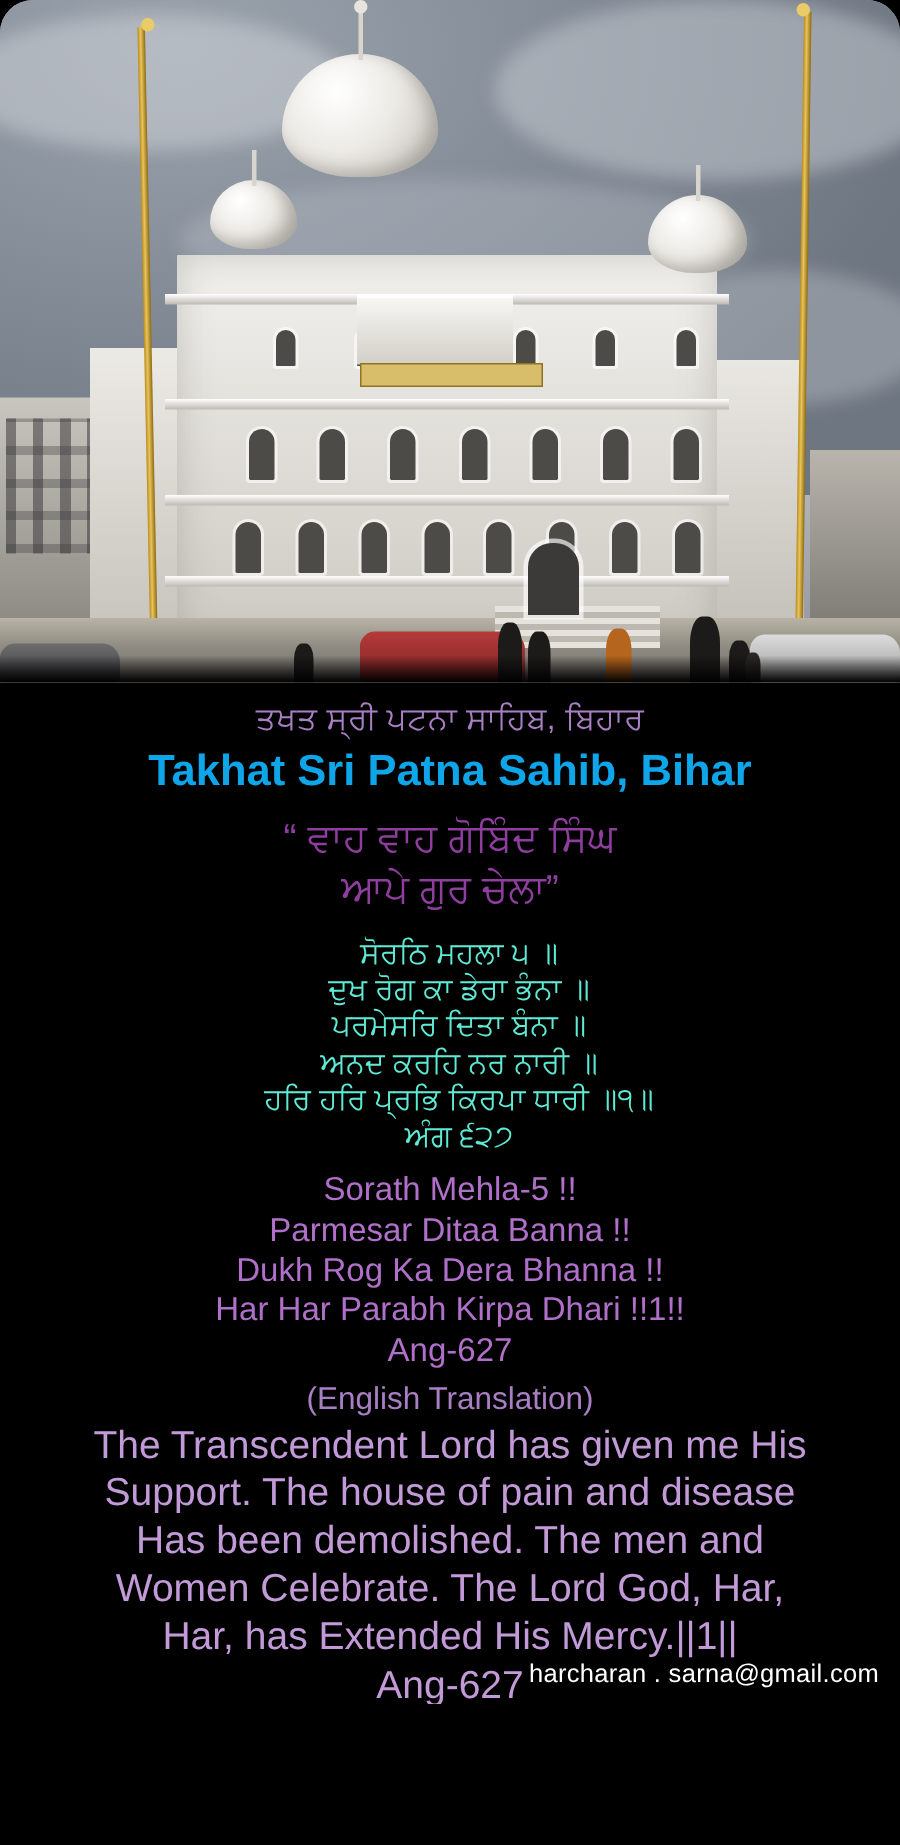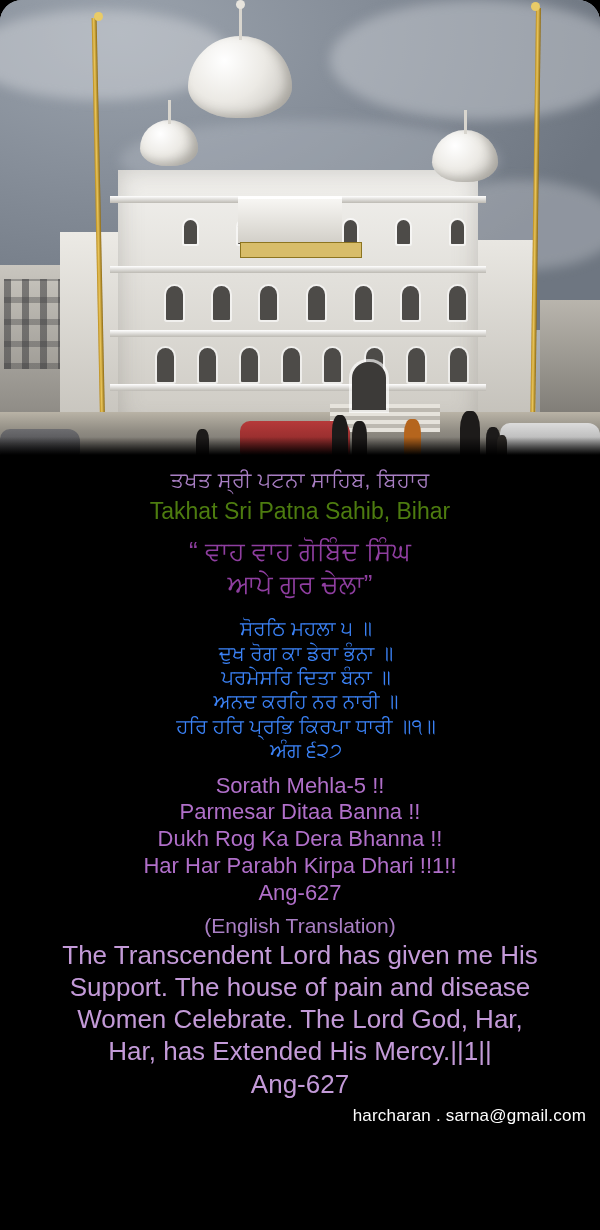--- a/index.html
+++ b/index.html
@@ -193,38 +193,38 @@
   }
   .line { line-height: 1.22; }
 
   .gurmukhi-title {
     font-size: 21px;
     color: #a97fc4;
     letter-spacing: 0.3px;
     padding-top: 4px;
   }
   .roman-title {
-    font-size: 23px;
-    color: #4d7c0f;
+    font-size: 29px;
+    color: #0ea5e9;
     padding-top: 4px;
-    font-weight: 400;
+    font-weight: 700;
   }
   .quote {
     font-size: 26px;
     color: #8f3ea0;
     padding-top: 10px;
     line-height: 1.3;
     font-family: Liberation Sans, sans-serif;
   }
   .quote .q2 { display: block; }
 
   .shabad {
     padding-top: 14px;
     font-size: 20px;
-    color: #3b82f6;
+    color: #5eead4;
     line-height: 1.38;
     margin-left: 12px;
   }
   .translit {
     padding-top: 10px;
     font-size: 22px;
     color: #b06fc9;
     line-height: 1.32;
   }
   .translit .ang { color: #b06fc9; }
@@ -364,20 +364,21 @@
       <div class="line">Dukh Rog Ka Dera Bhanna !!</div>
       <div class="line">Har Har Parabh Kirpa Dhari !!1!!</div>
       <div class="line ang">Ang-627</div>
     </div>
 
     <div class="line engheader">(English Translation)</div>
 
     <div class="english">
       <div class="line">The Transcendent Lord has given me His</div>
       <div class="line">Support. The house of pain and disease</div>
+      <div class="line">Has been demolished. The men and</div>
       <div class="line">Women Celebrate. The Lord God, Har,</div>
       <div class="line">Har, has Extended His Mercy.||1||</div>
       <div class="line ang2">Ang-627</div>
     </div>
   </div>
 
   <div class="footer">harcharan . sarna@gmail.com</div>
 </div>
 
 </body></html>

